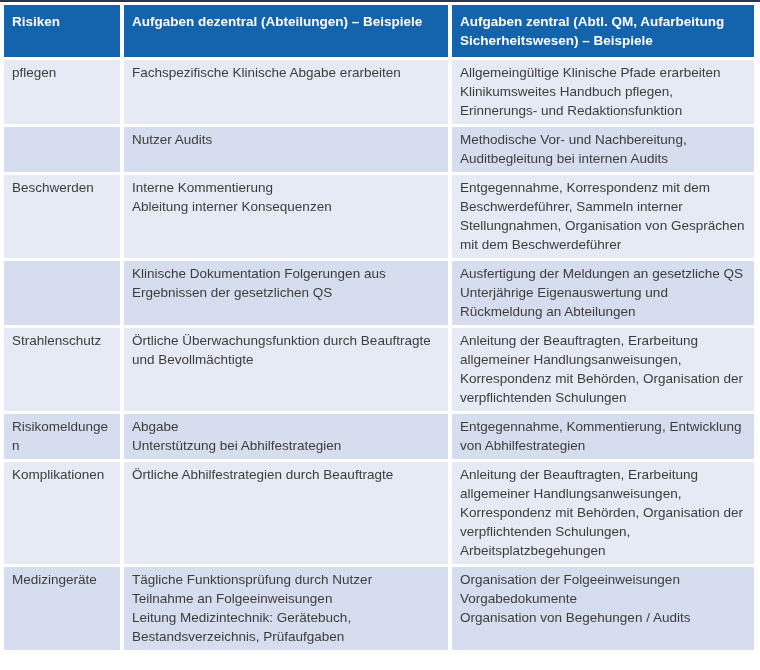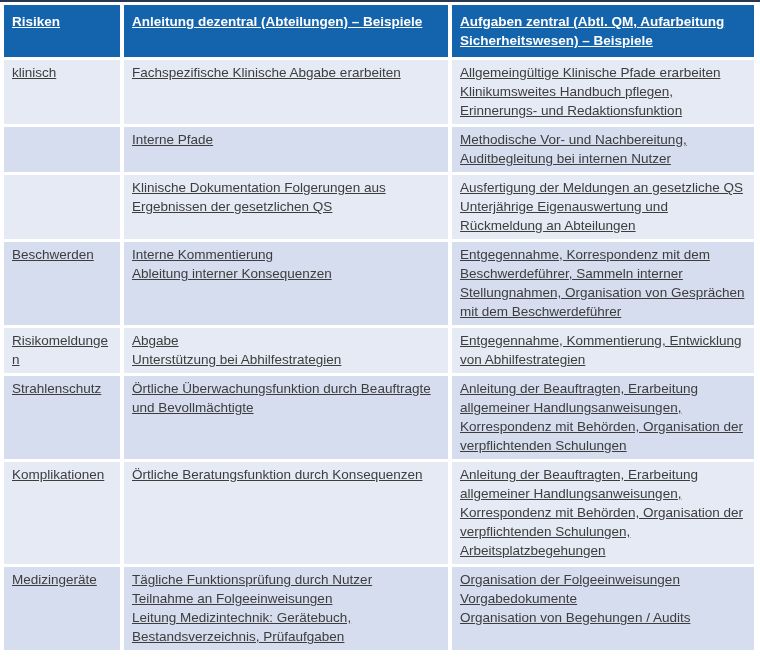--- a/index.html
+++ b/index.html
@@ -28,21 +28,20 @@
   }
   col.c-risk     { width: 116px; }
   col.c-dezentral{ width: 324px; }
   col.c-zentral  { width: auto;  }
   th, td {
     vertical-align: top;
     text-align: left;
     padding: 3px 8px 4px 8px;
     white-space: pre-line;
     overflow-wrap: break-word;
-    text-decoration: underline;
   }
   thead th {
     background: #1464ad;
     color: #ffffff;
     font-weight: bold;
     padding-top: 7px;
     padding-bottom: 7px;
     height: 38px;
   }
   tbody tr:nth-child(odd)  td { background: #e6eaf5; }
@@ -56,62 +55,62 @@
 
 <table class="risk-table">
   <colgroup>
     <col class="c-risk">
     <col class="c-dezentral">
     <col class="c-zentral">
   </colgroup>
   <thead>
     <tr>
       <th>Risiken</th>
-      <th>Anleitung dezentral (Abteilungen) – Beispiele</th>
+      <th>Aufgaben dezentral (Abteilungen) – Beispiele</th>
       <th>Aufgaben zentral (Abtl. QM, Aufarbeitung Sicherheitswesen) – Beispiele</th>
     </tr>
   </thead>
   <tbody>
     <tr>
-      <td>klinisch</td>
+      <td>pflegen</td>
       <td>Fachspezifische Klinische Abgabe erarbeiten</td>
       <td>Allgemeingültige Klinische Pfade erarbeiten
 Klinikumsweites Handbuch pflegen, Erinnerungs- und Redaktionsfunktion</td>
     </tr>
     <tr>
       <td></td>
-      <td>Interne Pfade</td>
-      <td>Methodische Vor- und Nachbereitung, Auditbegleitung bei internen Nutzer</td>
+      <td>Nutzer Audits</td>
+      <td>Methodische Vor- und Nachbereitung, Auditbegleitung bei internen Audits</td>
+    </tr>
+    <tr>
+      <td>Beschwerden</td>
+      <td>Interne Kommentierung
+Ableitung interner Konsequenzen</td>
+      <td>Entgegennahme, Korrespondenz mit dem Beschwerdeführer, Sammeln interner Stellungnahmen, Organisation von Gesprächen mit dem Beschwerdeführer</td>
     </tr>
     <tr>
       <td></td>
       <td>Klinische Dokumentation Folgerungen aus Ergebnissen der gesetzlichen QS</td>
       <td>Ausfertigung der Meldungen an gesetzliche QS
 Unterjährige Eigenauswertung und Rückmeldung an Abteilungen</td>
     </tr>
     <tr>
-      <td>Beschwerden</td>
-      <td>Interne Kommentierung
-Ableitung interner Konsequenzen</td>
-      <td>Entgegennahme, Korrespondenz mit dem Beschwerdeführer, Sammeln interner Stellungnahmen, Organisation von Gesprächen mit dem Beschwerdeführer</td>
+      <td>Strahlenschutz</td>
+      <td>Örtliche Überwachungsfunktion durch Beauftragte und Bevollmächtigte</td>
+      <td>Anleitung der Beauftragten, Erarbeitung allgemeiner Handlungsanweisungen, Korrespondenz mit Behörden, Organisation der verpflichtenden Schulungen</td>
     </tr>
     <tr>
       <td>Risikomeldungen</td>
       <td>Abgabe
 Unterstützung bei Abhilfestrategien</td>
       <td>Entgegennahme, Kommentierung, Entwicklung von Abhilfestrategien</td>
     </tr>
     <tr>
-      <td>Strahlenschutz</td>
-      <td>Örtliche Überwachungsfunktion durch Beauftragte und Bevollmächtigte</td>
-      <td>Anleitung der Beauftragten, Erarbeitung allgemeiner Handlungsanweisungen, Korrespondenz mit Behörden, Organisation der verpflichtenden Schulungen</td>
-    </tr>
-    <tr>
       <td>Komplikationen</td>
-      <td>Örtliche Beratungsfunktion durch Konsequenzen</td>
+      <td>Örtliche Abhilfestrategien durch Beauftragte</td>
       <td>Anleitung der Beauftragten, Erarbeitung allgemeiner Handlungsanweisungen, Korrespondenz mit Behörden, Organisation der verpflichtenden Schulungen, Arbeitsplatzbegehungen</td>
     </tr>
     <tr>
       <td>Medizingeräte</td>
       <td>Tägliche Funktionsprüfung durch Nutzer
 Teilnahme an Folgeeinweisungen
 Leitung Medizintechnik: Gerätebuch, Bestandsverzeichnis, Prüfaufgaben</td>
       <td>Organisation der Folgeeinweisungen
 Vorgabedokumente
 Organisation von Begehungen / Audits</td>

